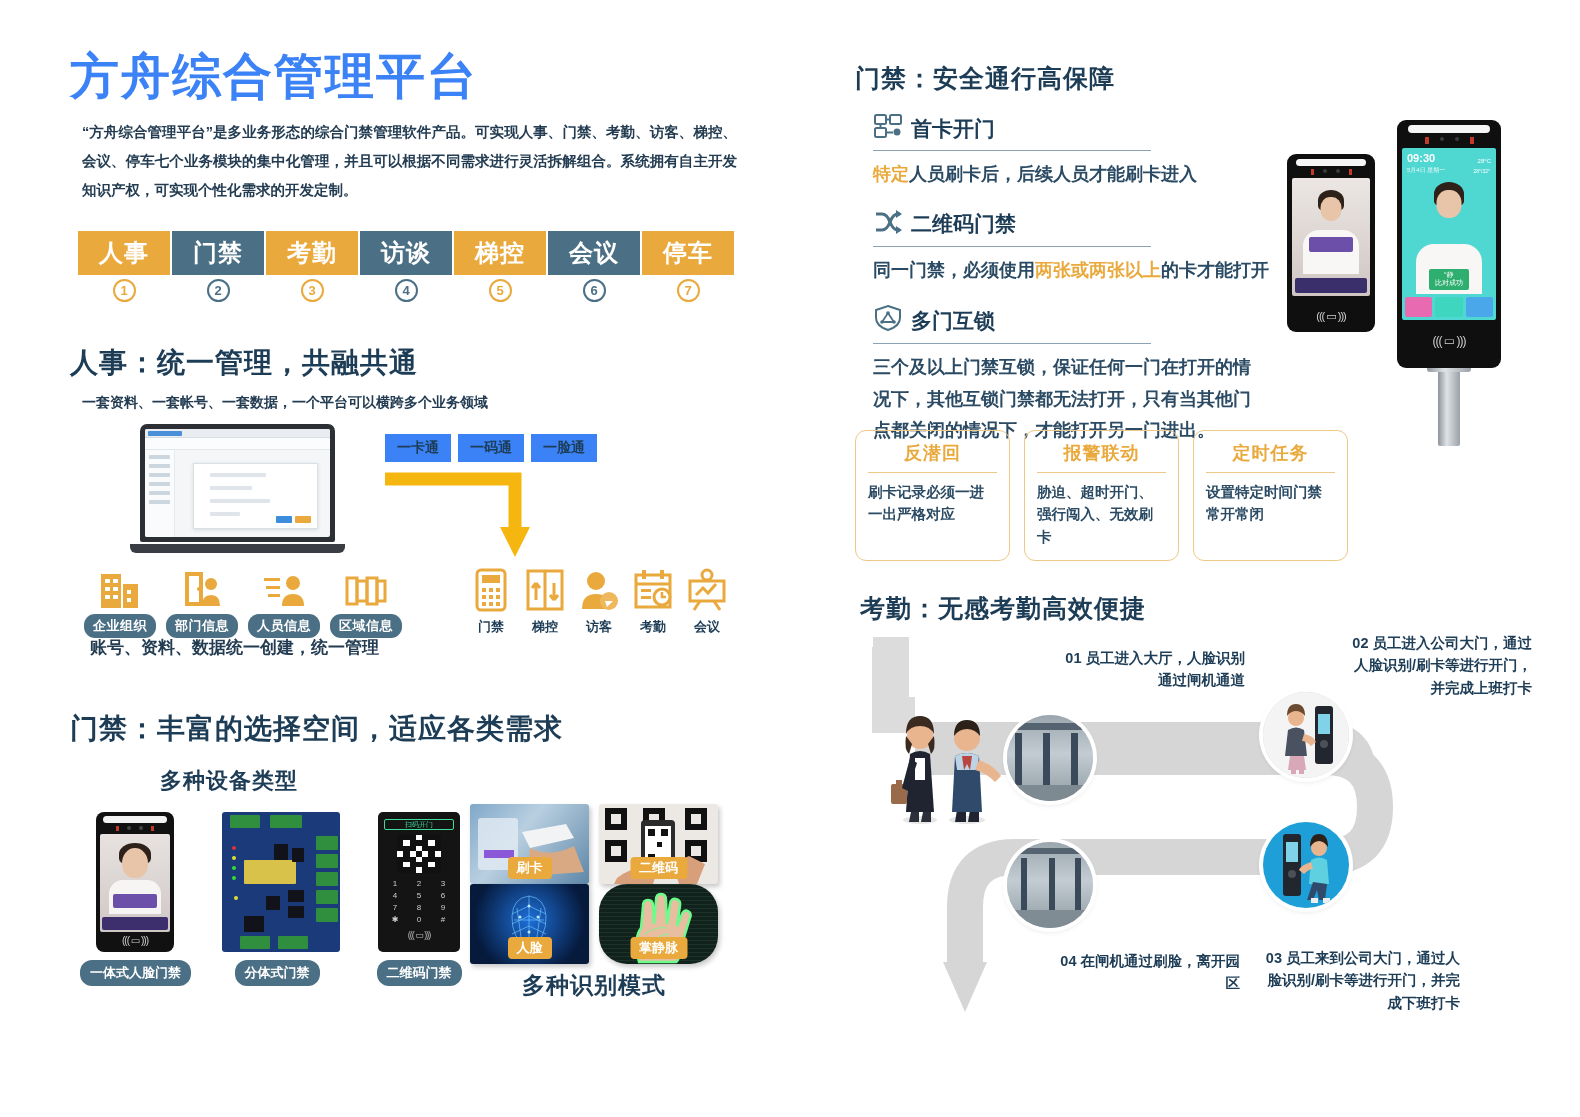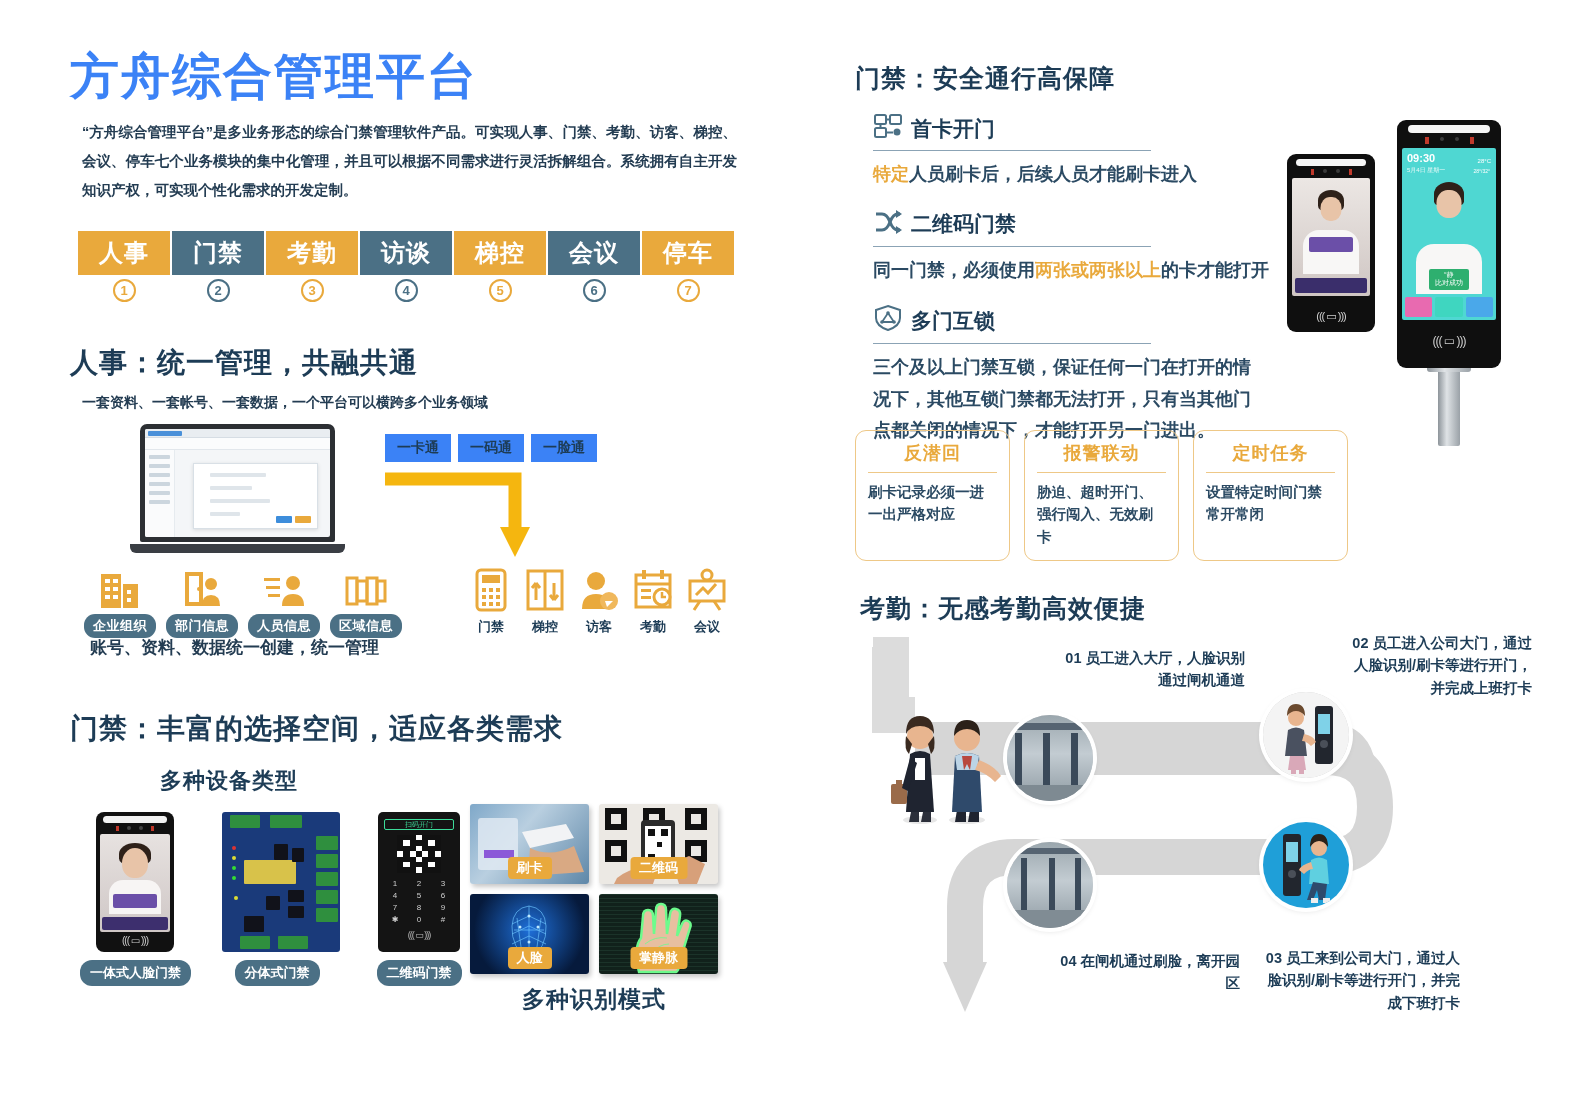--- a/index.html
+++ b/index.html
@@ -167,38 +167,38 @@
             color:#3ddc9a; font-size:7px; text-align:center; line-height:10px; }
   .qr-box { width: 44px; height: 38px; background:#fff; margin: 5px auto 6px;
             display:grid; grid-template-columns:repeat(7,1fr); grid-template-rows:repeat(7,1fr); }
   .qr-box i { background:#111; }
   .keys { display:grid; grid-template-columns:repeat(3,1fr); gap:3px 2px;
           color:#cfcfcf; font-size:8px; text-align:center; }
   .qr-nfc { text-align:center; color:#bdbdbd; font-size:9px; margin-top:6px; letter-spacing:-1px; }
 
   
   .rec-grid { position: absolute; left: 400px; top: 0px; width: 248px; }
-  .rec-row { display: flex; gap: 10px; margin-bottom: 10px; }
+  .rec-row { display: flex; gap: 10px; }
   .rec-card {
     width: 119px; height: 80px; border-radius: 3px; position: relative;
     overflow: hidden; box-shadow: 2px 3px 5px rgba(0,0,0,.22);
   }
   .rec-lbl {
     position: absolute; left: 50%; bottom: 5px; transform: translateX(-50%);
     background: #e9a93c; color: #fff; font-size: 13px; font-weight: bold;
     border-radius: 4px; padding: 2px 9px; white-space: nowrap;
   }
   .rec-cap {
     margin-top: 6px; text-align: center;
     font-size: 23px; font-weight: bold; color: #1d3c56; letter-spacing: 1px;
   }
   .bg-card   { background: linear-gradient(130deg,#7fa8c9,#b9cfe0 40%,#5e87a8); }
   .bg-qr     { background: #ece9e4; }
   .bg-face   { background: radial-gradient(circle at 50% 45%, #1e6fd9, #061a3c 75%); }
-  .bg-palm   { background: repeating-linear-gradient(0deg,#11211b 0 3px,#1b3329 3px 4px), #11211b; }
+  .bg-palm   { background: repeating-linear-gradient(0deg,#11211b 0 3px,#1b3329 3px 4px), #11211b; border-radius: 28px; }
 
   
   .col-right { position: absolute; left: 855px; top: 62px; width: 670px; }
   .r-head { font-size: 25px; font-weight: bold; color: #1d3c56; letter-spacing: 1px; }
 
   .feat { margin-left: 18px; margin-top: 18px; width: 420px; }
   .feat-title {
     display: flex; align-items: center; gap: 8px;
     font-size: 21px; font-weight: bold; color: #1d3c56;
   }

